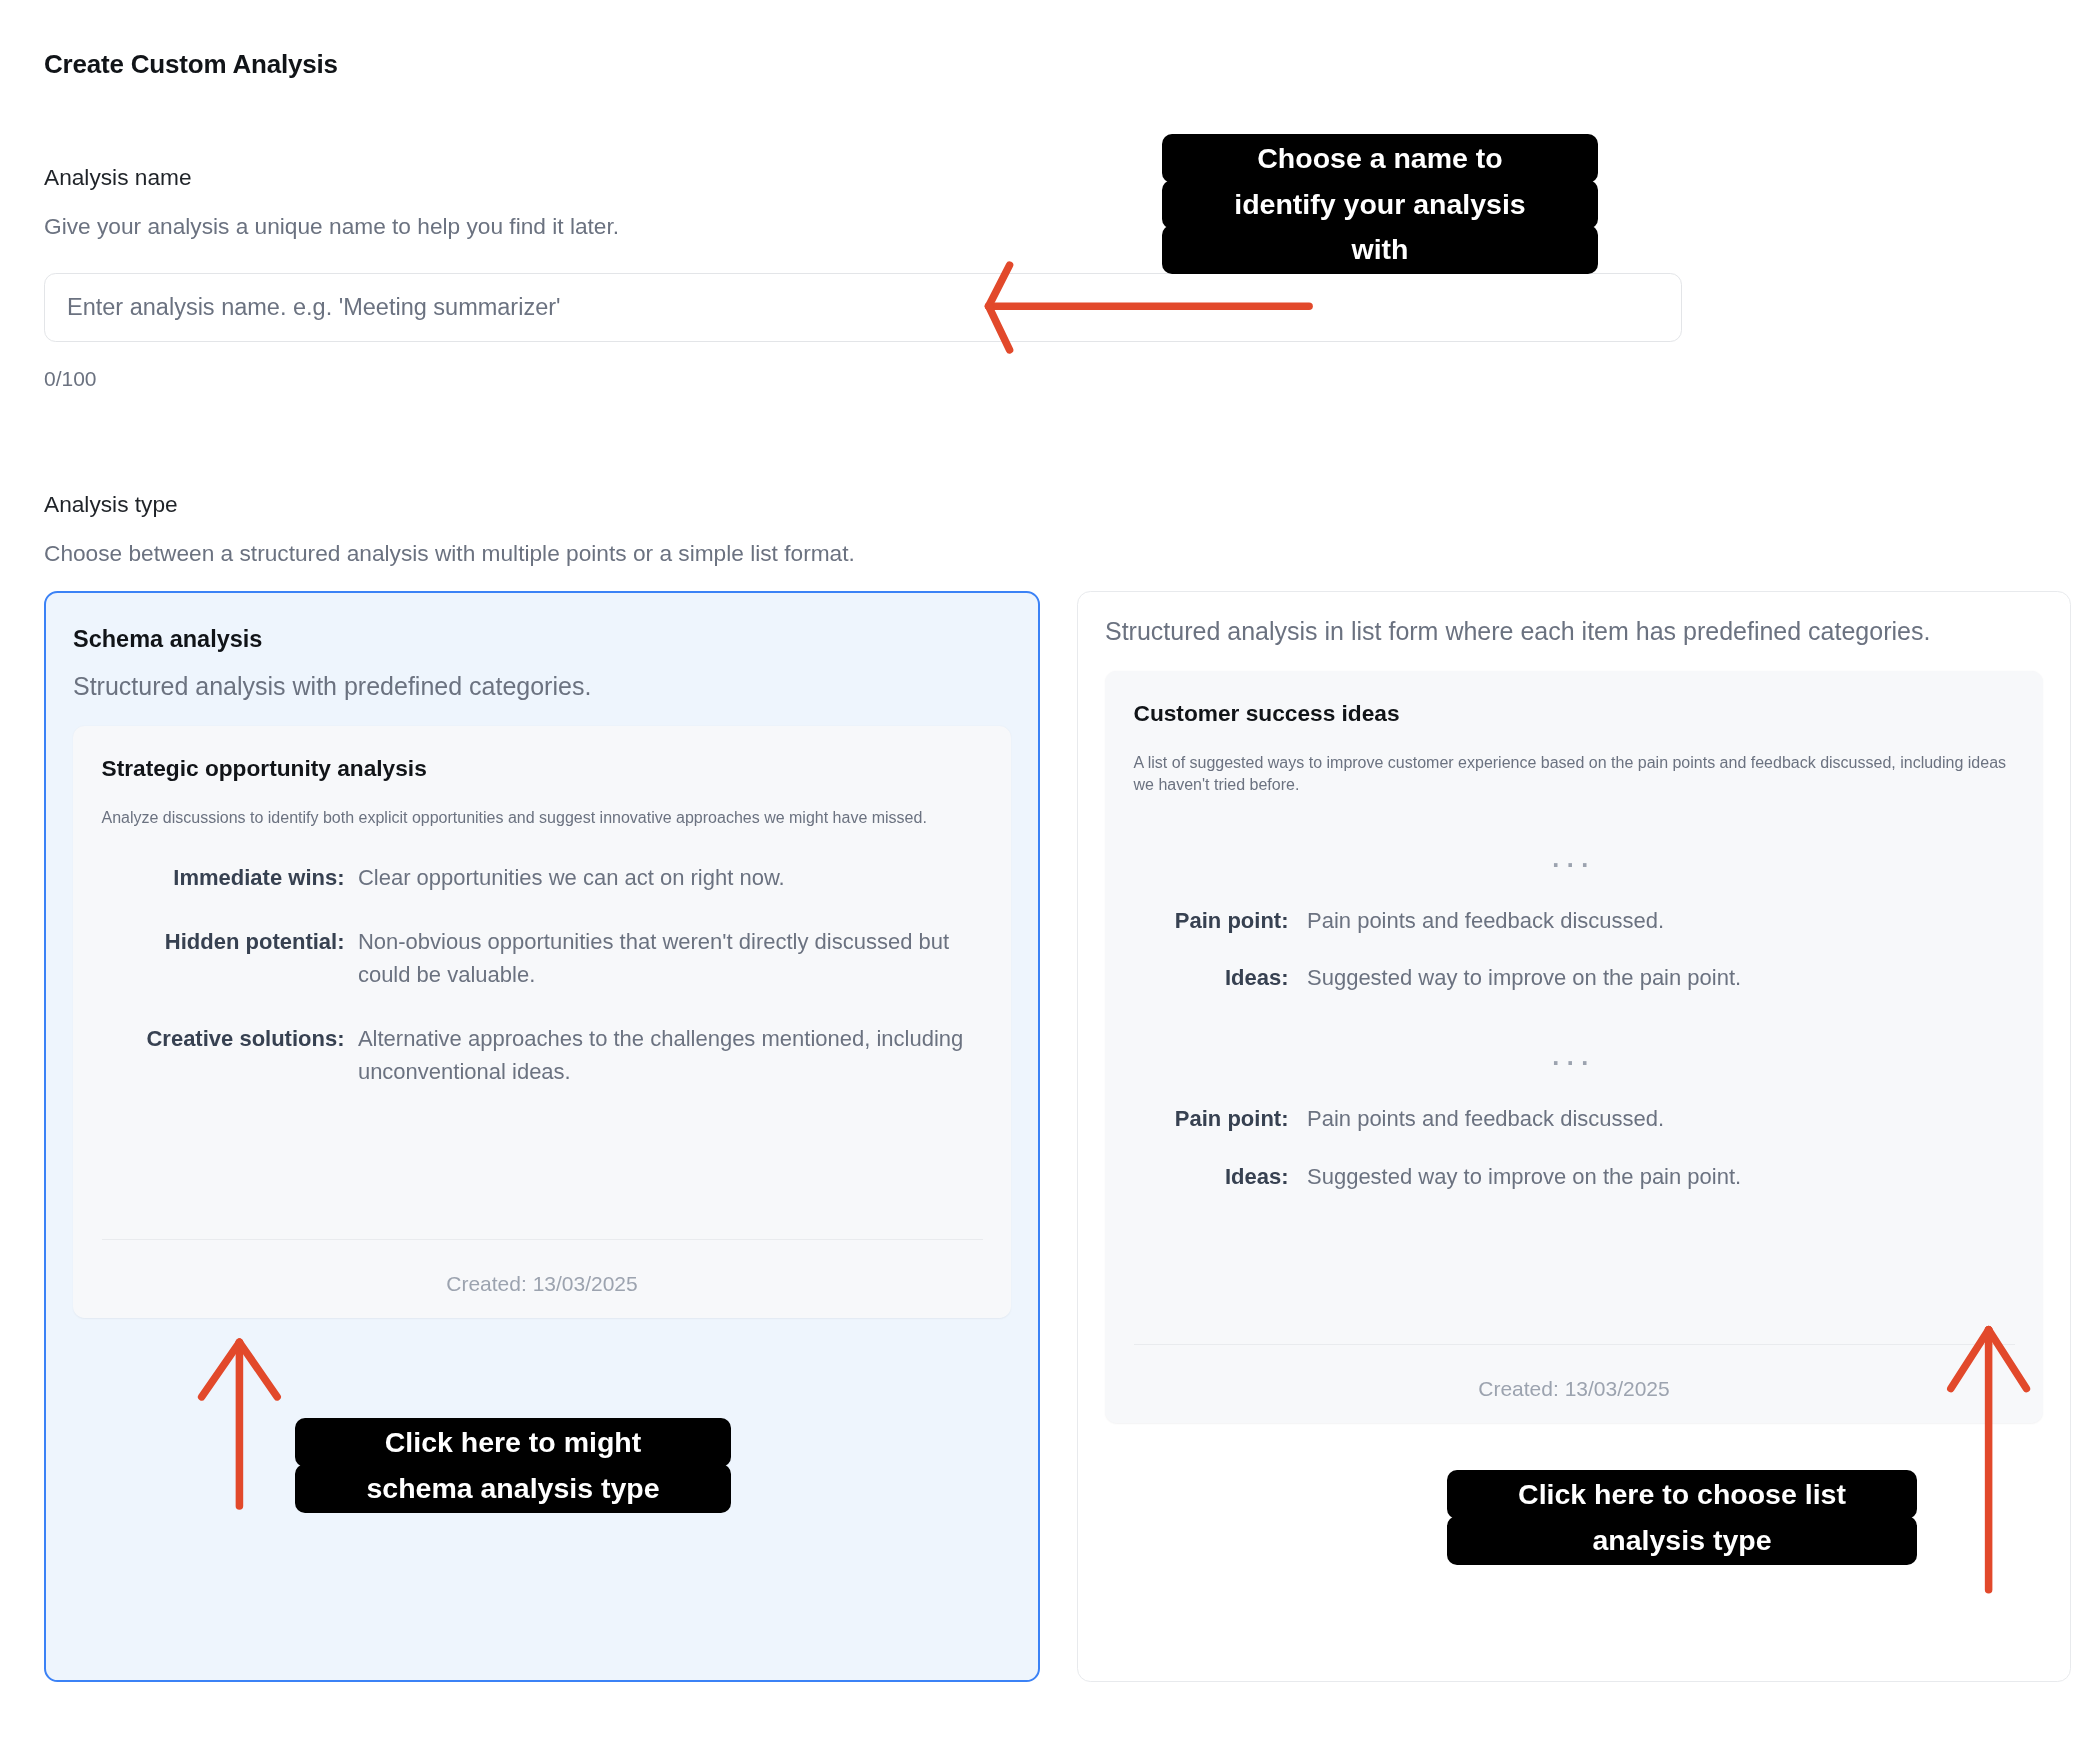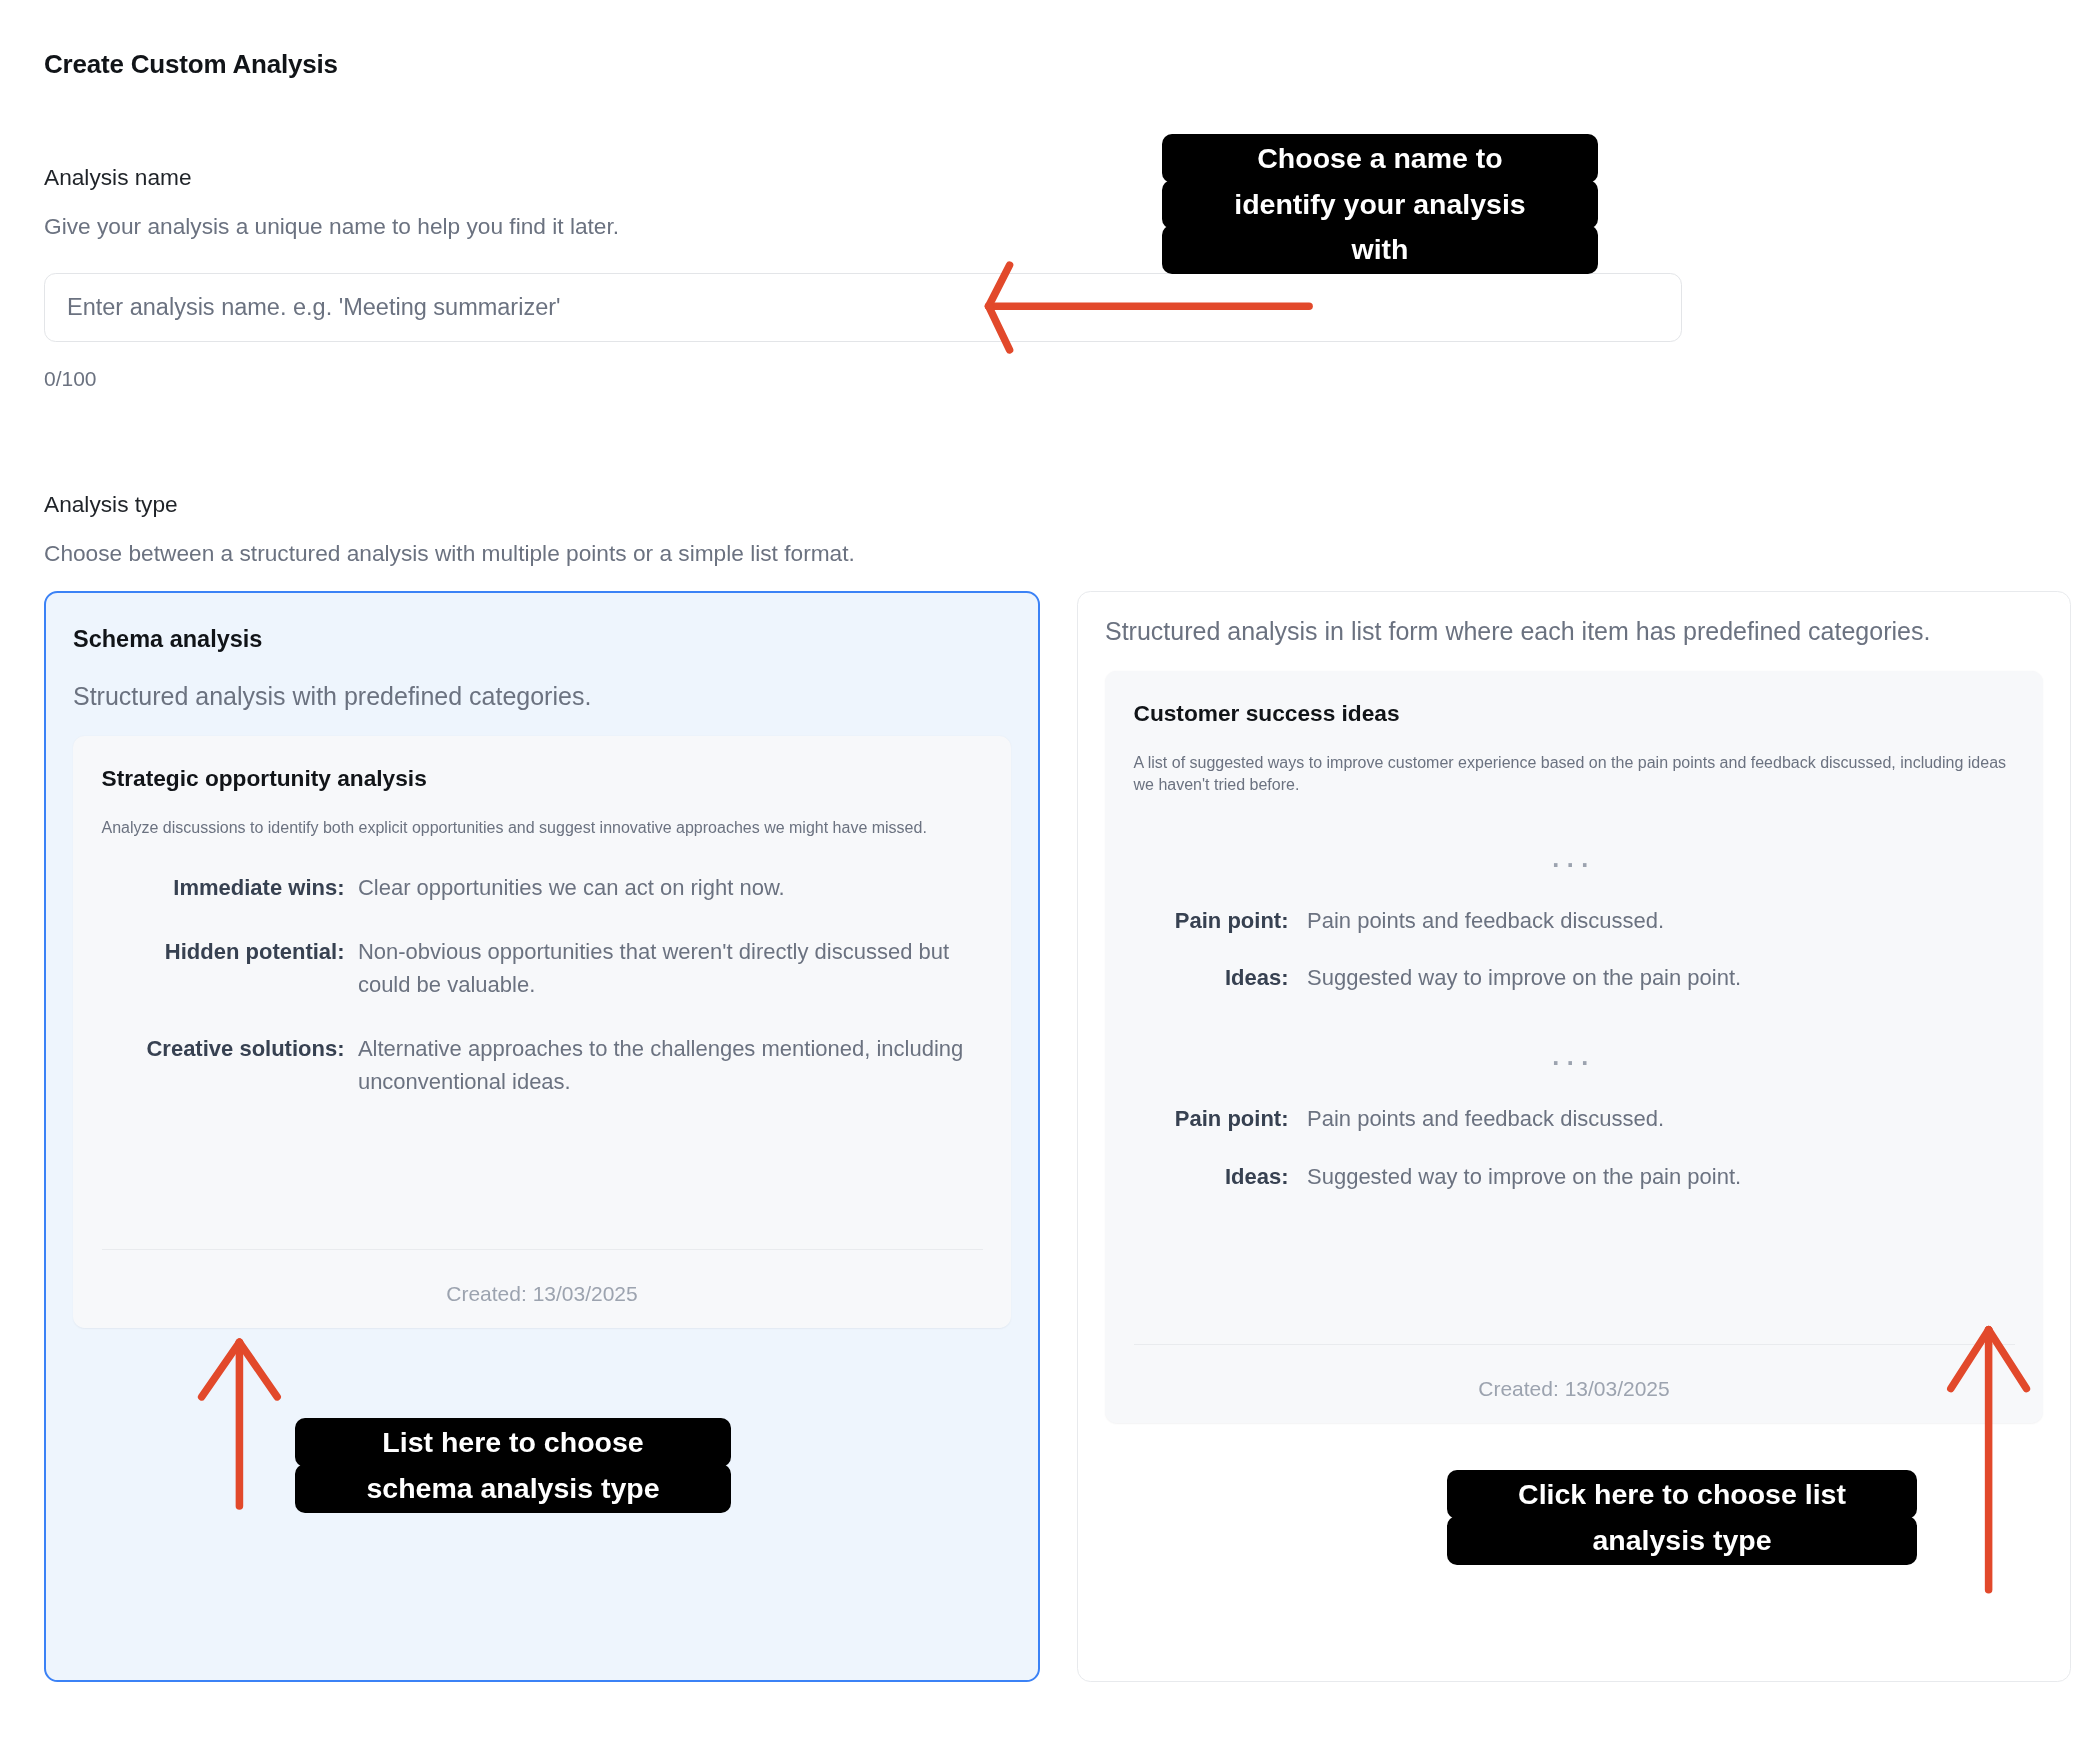--- a/index.html
+++ b/index.html
@@ -95,21 +95,21 @@
   .type-card.selected {
     border: 2.5px solid #3b82f6;
     background: #eef5fd;
   }
 
   .card-title {
     font-size: 23.5px;
     font-weight: 700;
     color: #111418;
     margin-top: 8.4px;
-    margin-bottom: 29px;
+    margin-bottom: 19px;
   }
   .card-subtitle {
     font-size: 25px;
     color: #6b7280;
     margin-bottom: 25px;
   }
 
   .preview-box {
     background: #f7f8fa;
     border-radius: 11.7px;
@@ -334,21 +334,21 @@
     </g>
   </svg>
 
   <div class="callout" id="callout-name">
     <span class="line">Choose a name to</span>
     <span class="line">identify your analysis</span>
     <span class="line">with</span>
   </div>
 
   <div class="callout" id="callout-schema">
-    <span class="line">List here to choose</span>
+    <span class="line">Click here to might</span>
     <span class="line">schema analysis type</span>
   </div>
 
   <div class="callout" id="callout-list">
     <span class="line">Click here to choose list</span>
     <span class="line">analysis type</span>
   </div>
 
 </div>
 

